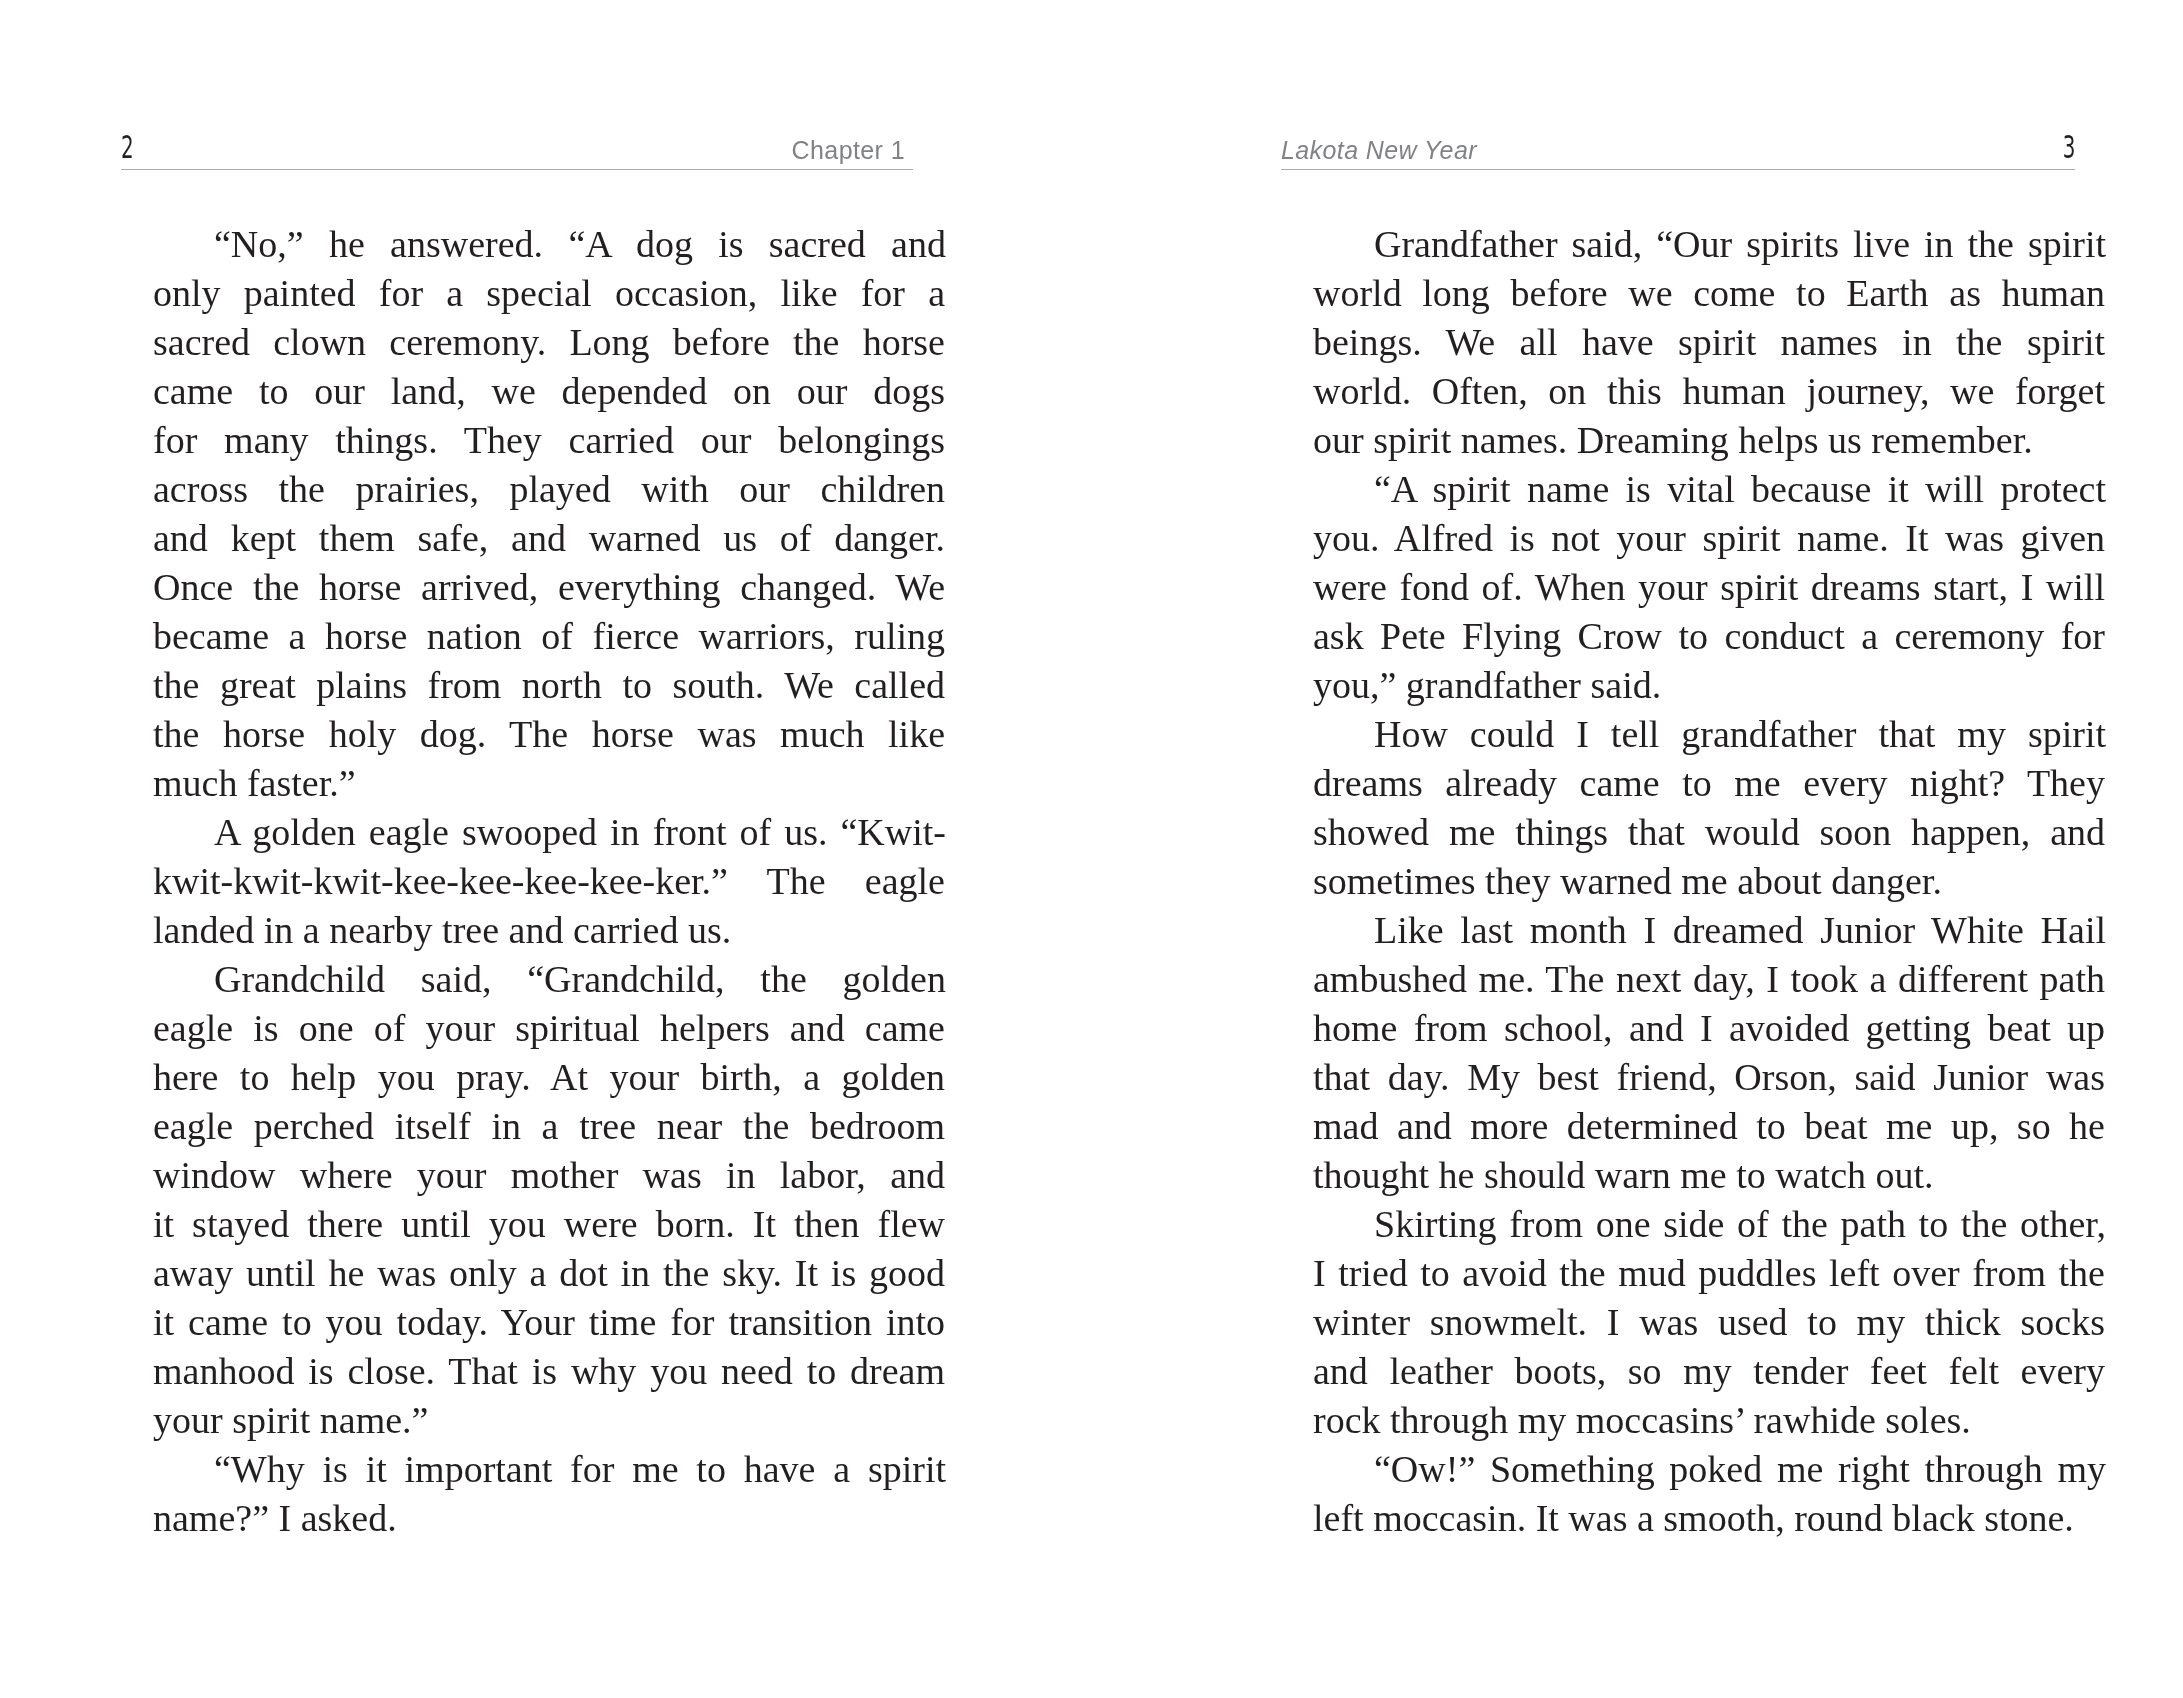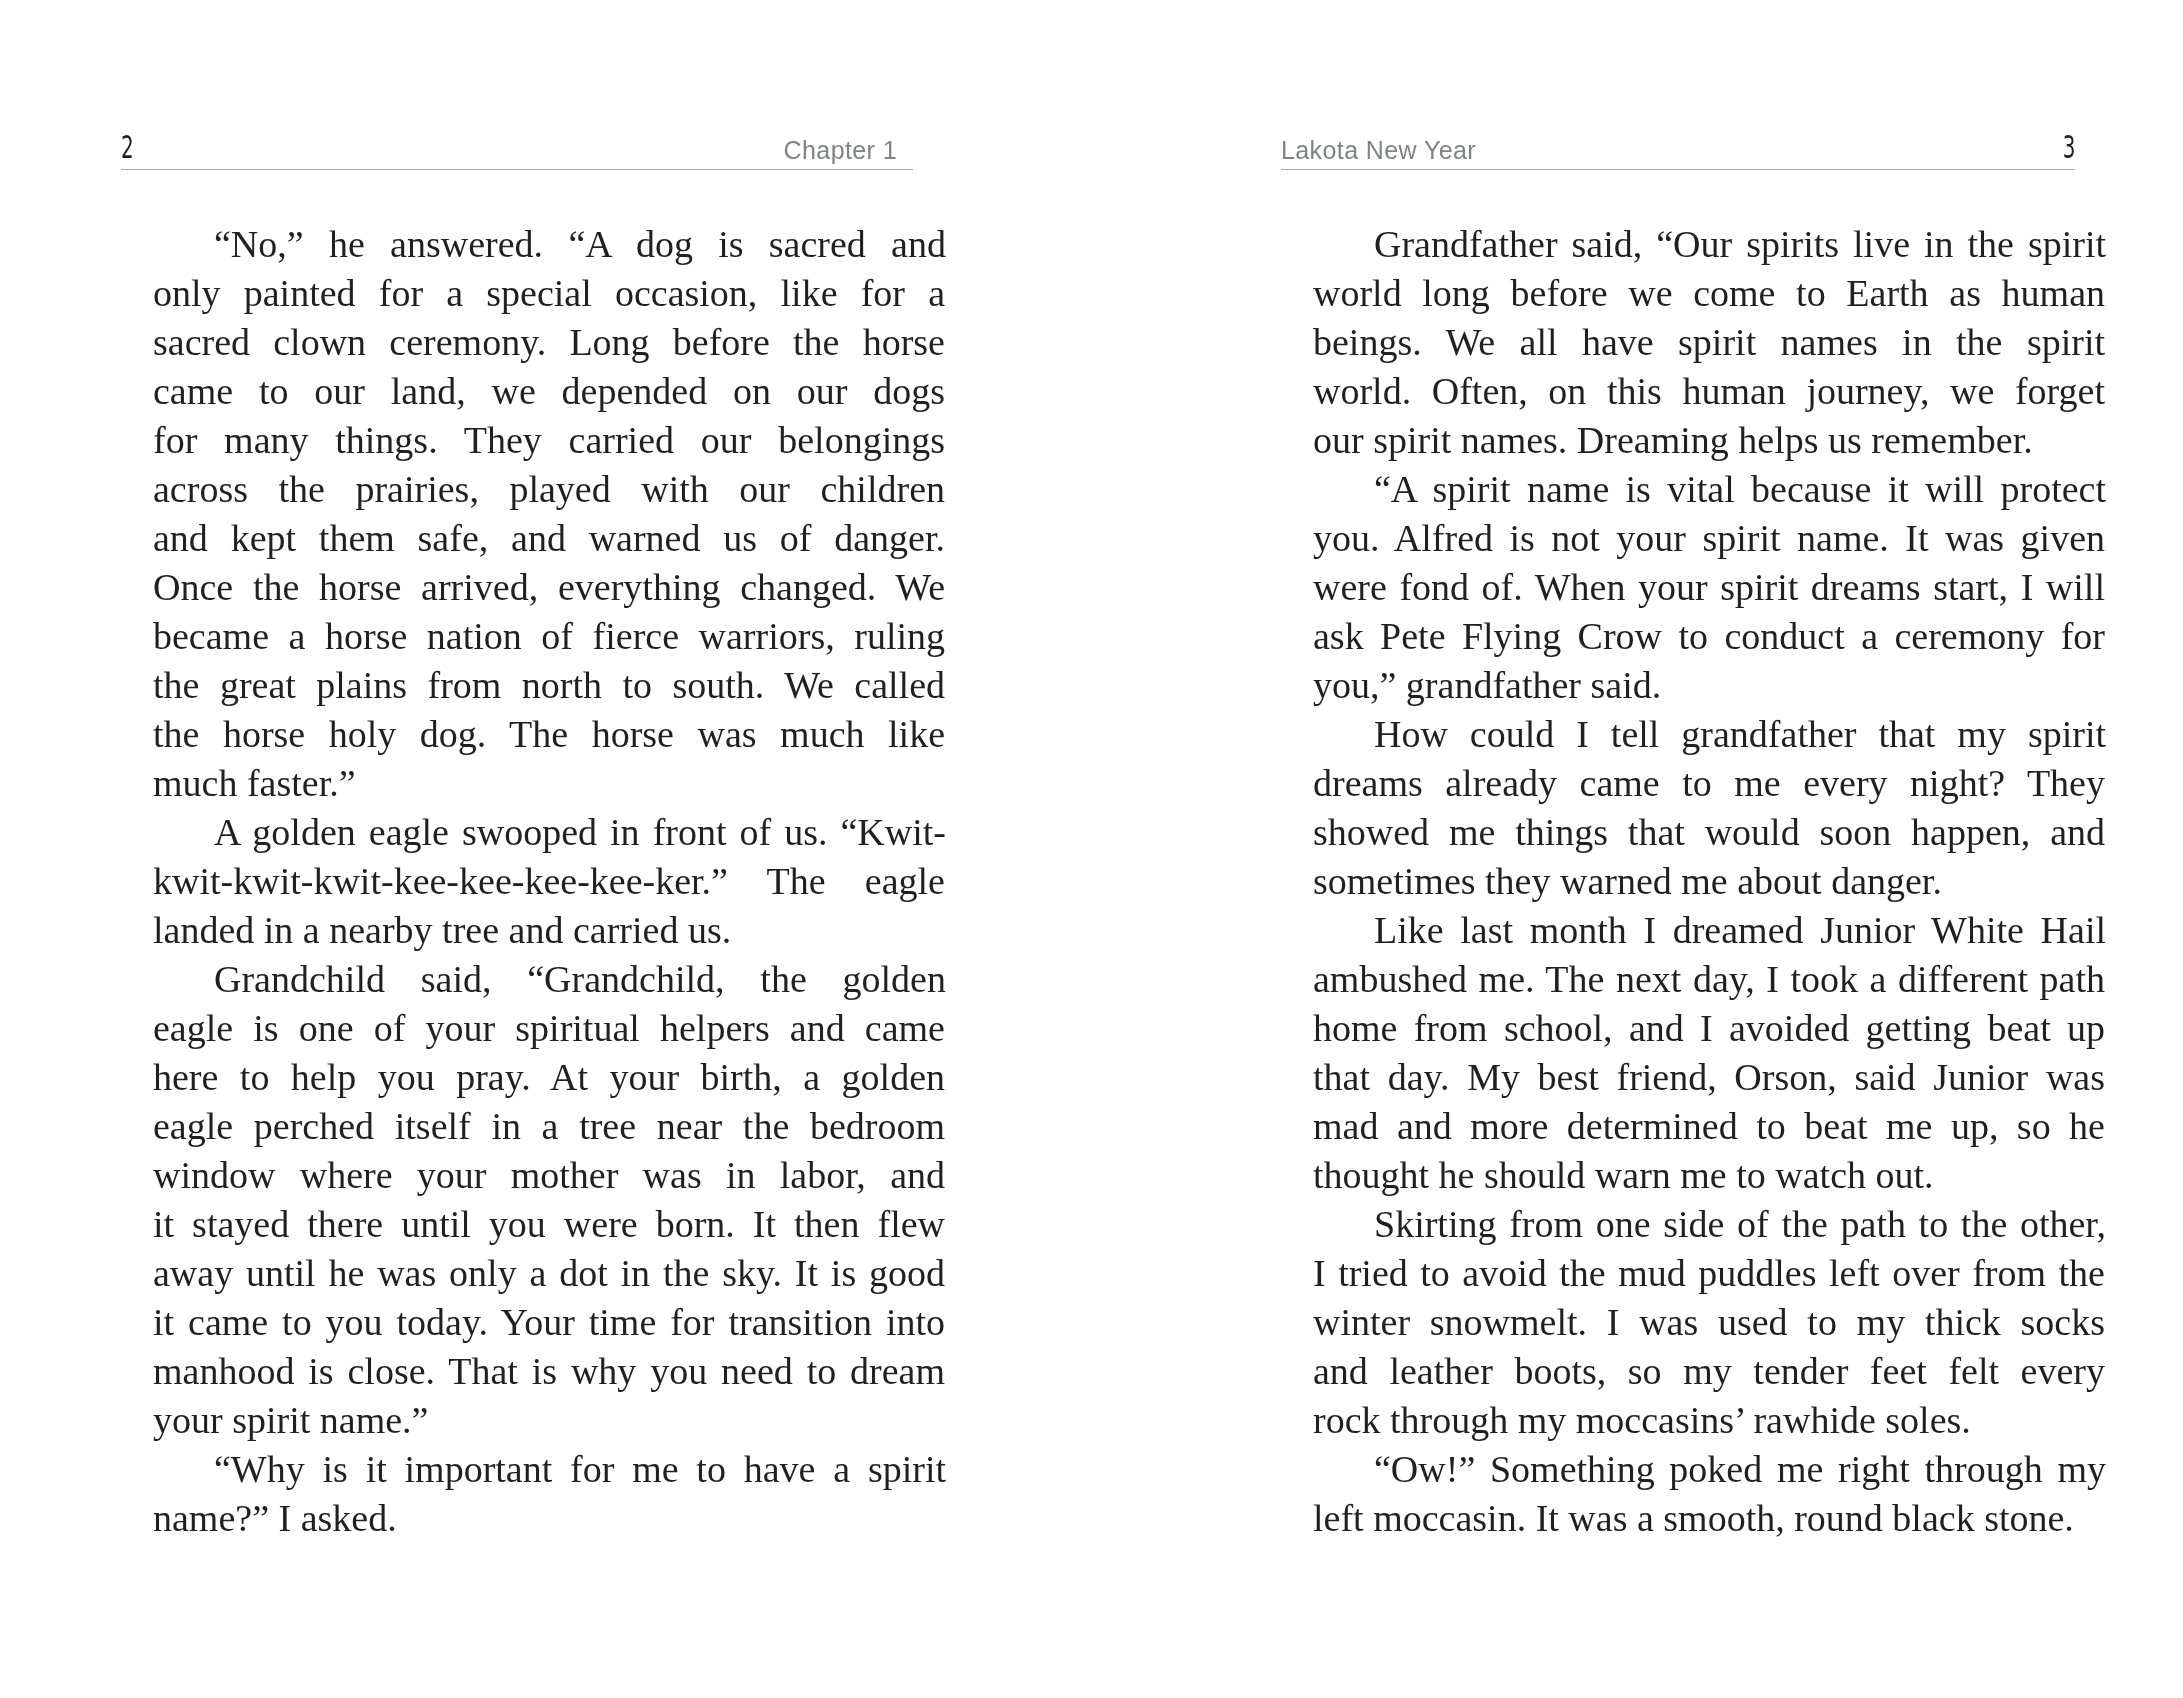--- a/index.html
+++ b/index.html
@@ -44,22 +44,22 @@
     .page-right .folio { right: 0; transform-origin: right center; }
     .head-title {
       position: absolute;
       top: 6.5px;
       font-family: "Liberation Sans", sans-serif;
       font-size: 25px;
       line-height: 29px;
       color: #808285;
       letter-spacing: 0.4px;
     }
-    .page-left .head-title { right: 16px; text-align: center; }
-    .page-right .head-title { left: 0; }
+    .page-left .head-title { right: 8px; text-align: center; }
+    .page-right .head-title { left: 0; font-style: italic; }
 
     .body-text {
       position: absolute;
       top: 220px;
       left: 0;
       width: 792px;
       font-family: "Liberation Serif", serif;
       font-size: 38px;
       color: #231f20;
       margin-left: 32px;

